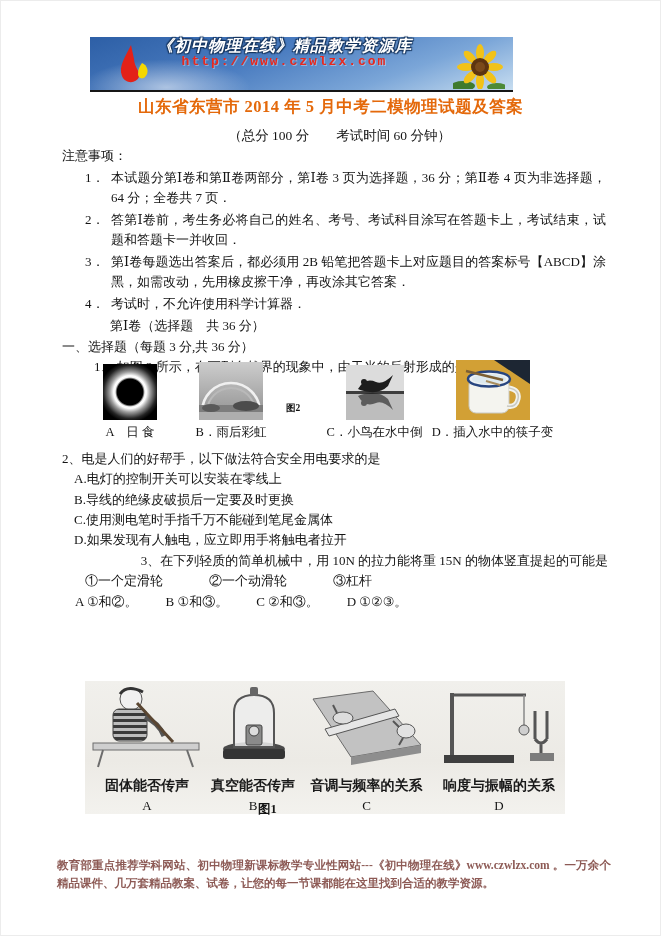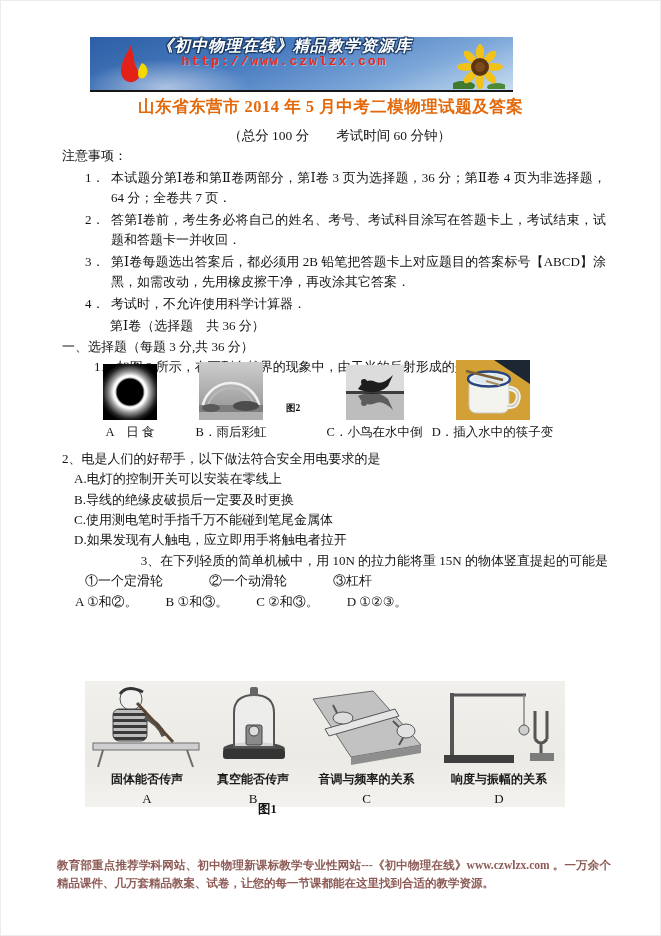--- a/index.html
+++ b/index.html
@@ -66,21 +66,21 @@
   .q3-answers{display:flex;gap:28px;margin-left:13px;}
   .q45{top:612px;line-height:21.5px;}
   .q45 .q5t{margin-top:0;}
 
   
   .q5fig{position:absolute;left:85px;top:681px;width:480px;
     background:linear-gradient(180deg,#f1f0ec 0%,#eceae5 60%,#f3f2ee 100%);
     display:flex;justify-content:space-between;padding:2px 2px 0 2px;box-sizing:border-box;}
   .panel{display:flex;flex-direction:column;align-items:center;}
   .panel .draw{height:86px;display:flex;align-items:flex-end;}
-  .panel .cap{font-weight:bold;font-size:12px;color:#1a1a1a;margin-top:2px;white-space:nowrap;}
+  .panel .cap{font-weight:bold;font-size:14px;color:#1a1a1a;margin-top:8px;white-space:nowrap;}
   .panel .letter{font-size:13px;margin-top:3px;}
   .fig1-label{position:absolute;left:258px;top:801px;font-size:12.5px;font-weight:bold;}
 
   
   .footer{position:absolute;left:57px;top:856px;width:554px;
     color:#8d5a55;font-size:11.5px;font-weight:bold;line-height:1.6;text-align:justify;}
 </style>
 </head>
 <body>
 

